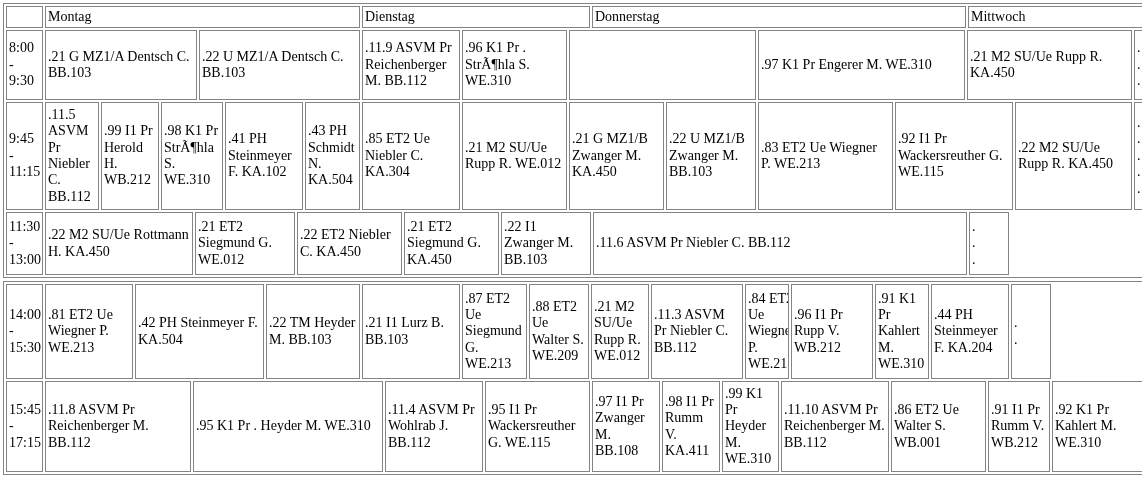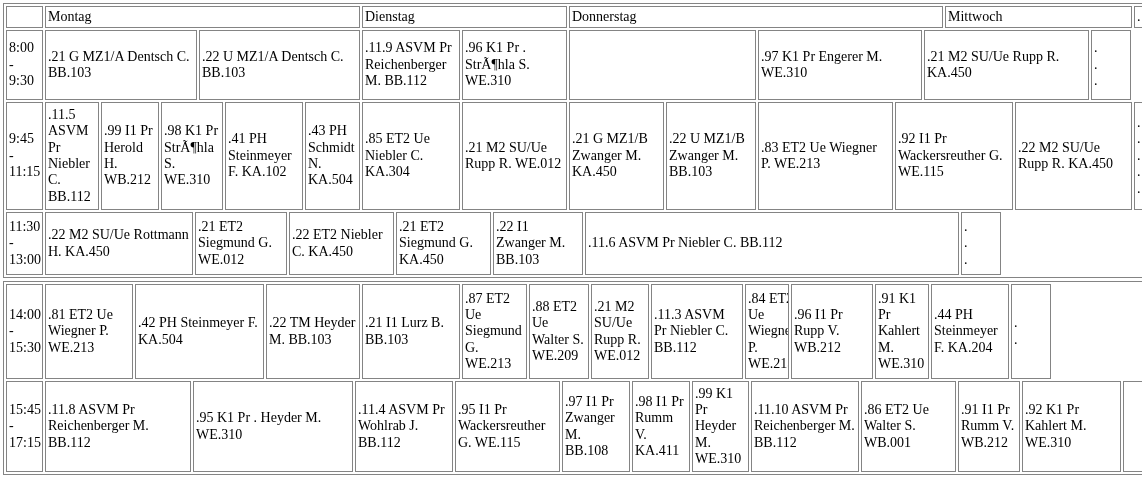--- a/index.html
+++ b/index.html
@@ -15,36 +15,36 @@
 </head>
 <body>
 
 <div class="viewport">
 
   <div class="tbl">
 
     <div class="r" style="height:22px">
       <div class="c hd" style="width:37px"></div>
       <div class="c hd" style="width:315px">Montag</div>
-      <div class="c hd" style="width:205px">Dienstag</div>
+      <div class="c hd" style="width:228px">Dienstag</div>
       <div class="c hd" style="width:374px">Donnerstag</div>
       <div class="c hd" style="width:187px">Mittwoch</div>
       <div class="c hd" style="width:40px">.</div>
     </div>
 
     <div class="r" style="height:70px">
       <div class="c tm" style="width:37px">8:00
 -
 9:30</div>
       <div class="c" style="width:152px">.21 G MZ1/A Dentsch C. BB.103</div>
       <div class="c" style="width:161px">.22 U MZ1/A Dentsch C. BB.103</div>
       <div class="c" style="width:98px">.11.9 ASVM Pr Reichenberger M. BB.112</div>
       <div class="c" style="width:105px">.96 K1 Pr . StrÃ¶hla S. WE.310</div>
       <div class="c" style="width:187px"></div>
-      <div class="c" style="width:164px">.97 K1 Pr Engerer M. WE.310</div>
+      <div class="c" style="width:207px">.97 K1 Pr Engerer M. WE.310</div>
       <div class="c" style="width:165px">.21 M2 SU/Ue Rupp R. KA.450</div>
       <div class="c" style="width:40px">.
 .
 .</div>
     </div>
 
     <div class="r" style="height:108px">
       <div class="c tm" style="width:37px">9:45
 -
 11:15</div>
@@ -65,21 +65,21 @@
 .
 .
 .</div>
     </div>
 
     <div class="r" style="height:63px">
       <div class="c tm" style="width:37px">11:30
 -
 13:00</div>
       <div class="c" style="width:148px">.22 M2 SU/Ue Rottmann H. KA.450</div>
-      <div class="c" style="width:92px">.21 ET2 Siegmund G. WE.012</div>
+      <div class="c" style="width:100px">.21 ET2 Siegmund G. WE.012</div>
       <div class="c" style="width:105px">.22 ET2 Niebler C. KA.450</div>
       <div class="c" style="width:95px">.21 ET2 Siegmund G. KA.450</div>
       <div class="c" style="width:90px">.22 I1 Zwanger M. BB.103</div>
       <div class="c" style="width:374px">.11.6 ASVM Pr Niebler C. BB.112</div>
       <div class="c" style="width:40px">.
 .
 .</div>
     </div>
 
   </div>
@@ -104,21 +104,21 @@
       <div class="c" style="width:78px">.44 PH Steinmeyer F. KA.204</div>
       <div class="c" style="width:40px">.
 .</div>
     </div>
 
     <div class="r" style="height:91px">
       <div class="c tm" style="width:37px">15:45
 -
 17:15</div>
       <div class="c" style="width:146px">.11.8 ASVM Pr Reichenberger M. BB.112</div>
-      <div class="c" style="width:160px">.95 K1 Pr . Heyder M. WE.310</div>
+      <div class="c" style="width:190px">.95 K1 Pr . Heyder M. WE.310</div>
       <div class="c" style="width:98px">.11.4 ASVM Pr Wohlrab J. BB.112</div>
       <div class="c" style="width:105px">.95 I1 Pr Wackersreuther G. WE.115</div>
       <div class="c" style="width:68px">.97 I1 Pr Zwanger M. BB.108</div>
       <div class="c" style="width:58px">.98 I1 Pr Rumm V. KA.411</div>
       <div class="c" style="width:57px">.99 K1 Pr Heyder M. WE.310</div>
       <div class="c" style="width:108px">.11.10 ASVM Pr Reichenberger M. BB.112</div>
       <div class="c" style="width:95px">.86 ET2 Ue Walter S. WB.001</div>
       <div class="c" style="width:62px">.91 I1 Pr Rumm V. WB.212</div>
       <div class="c" style="width:99px">.92 K1 Pr Kahlert M. WE.310</div>
       <div class="c" style="width:40px"></div>

